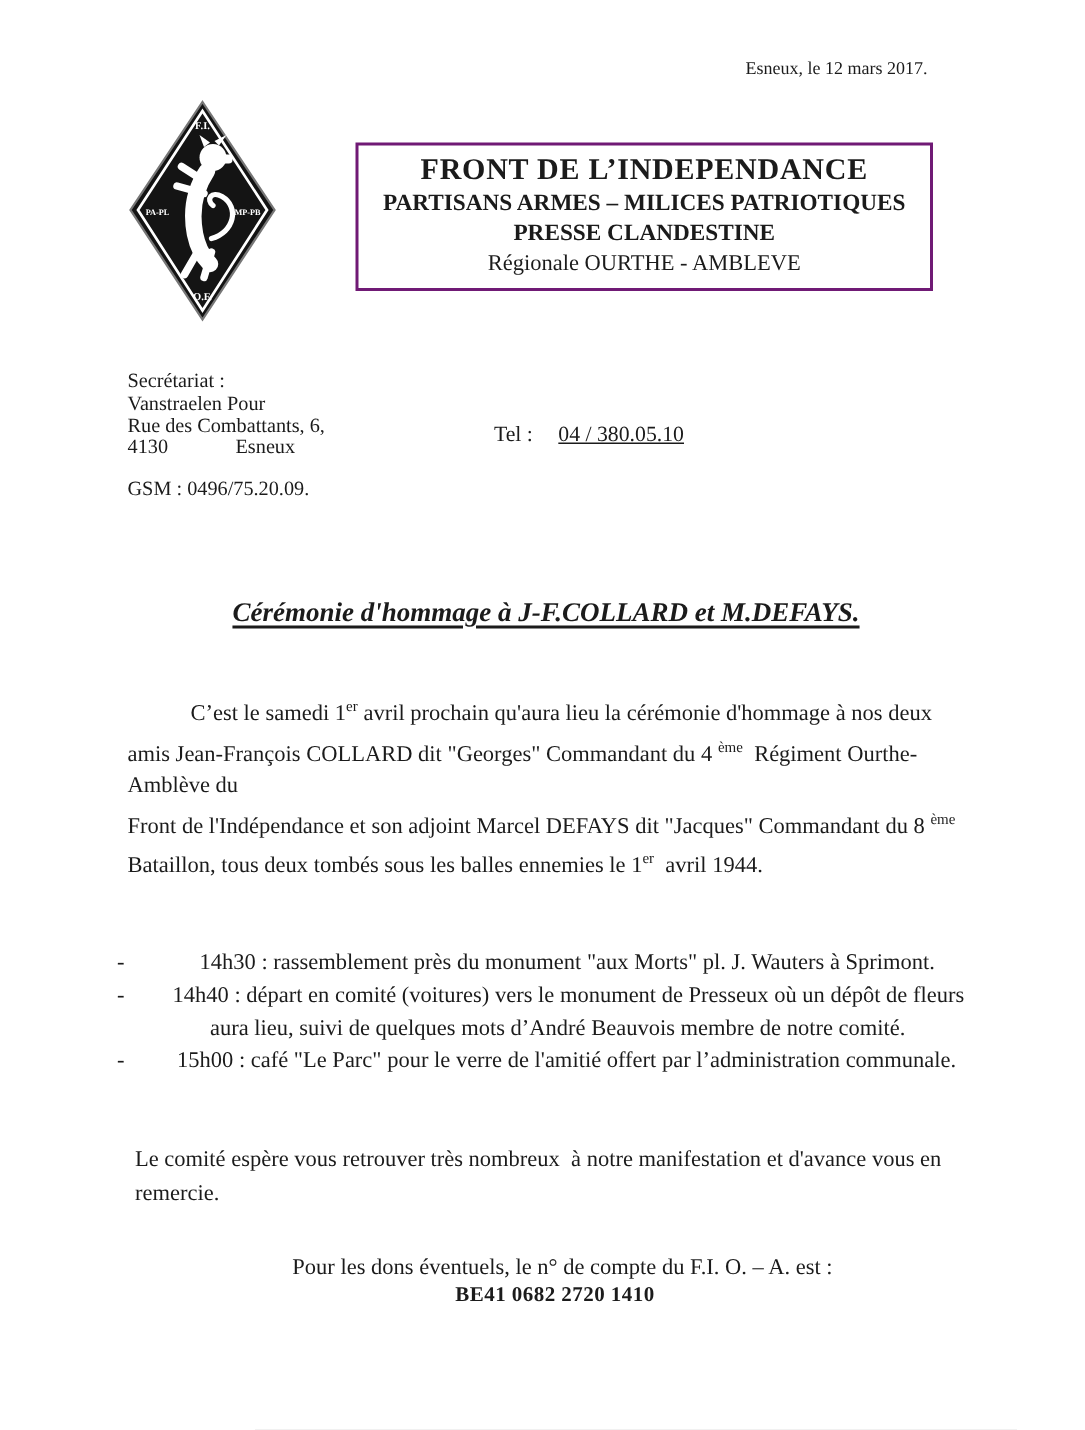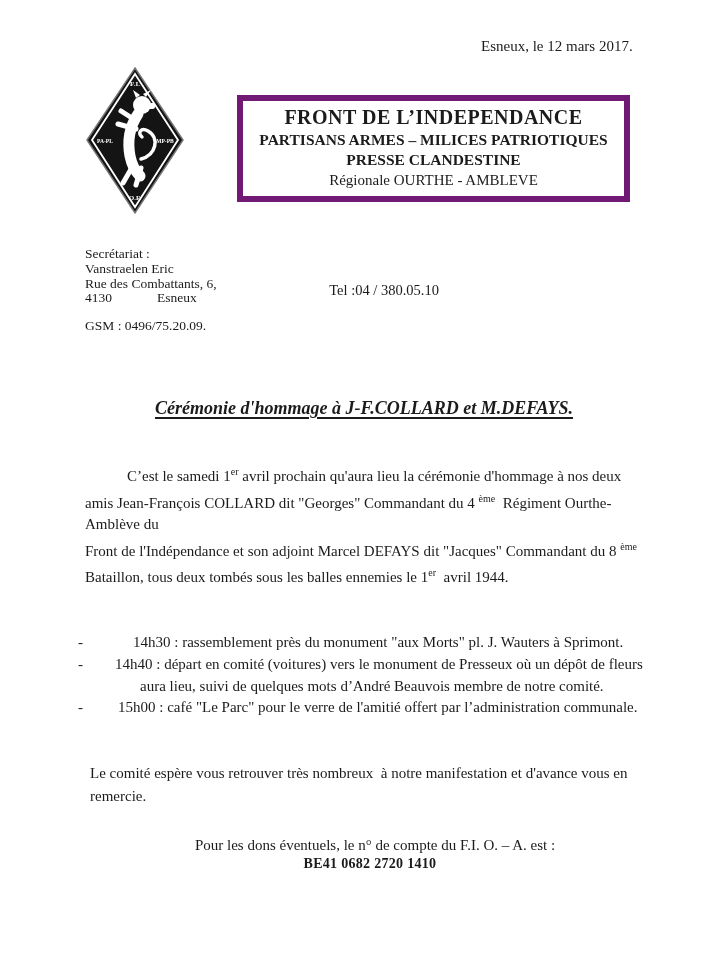--- a/index.html
+++ b/index.html
@@ -8,41 +8,41 @@
     width:723px;height:953px;
     background:#ffffff;
     margin:0 auto;
     font-family:"Liberation Serif", serif;
     color:#1b1b1b;
     overflow:hidden;
   }
   .abs{position:absolute;}
   .pre{white-space:pre;}
 
-  .date-line{top:38px;left:481px;font-size:15px;}
+  .date-line{top:38px;left:497px;font-size:12px;}
 
   .logo-wrap{top:66px;left:84px;width:102px;height:150px;}
 
   .header-box{
     top:95px;left:237px;width:381px;
-    border:6px solid #701a75;
+    border:2px solid #701a75;
     text-align:center;
     padding:4px 0 6px 0;
   }
   .hb-l1{font-size:20px;font-weight:bold;line-height:25px;letter-spacing:.5px;}
   .hb-l2{font-size:15.5px;font-weight:bold;line-height:20px;}
   .hb-l3{font-size:15.5px;font-weight:bold;line-height:20px;}
   .hb-l4{font-size:15px;line-height:20px;}
 
   .secretariat{top:215px;left:85px;font-size:13.5px;line-height:14.8px;margin-top:32px;}
   .sec-postal{display:inline-block;width:72px;}
   .sec-gsm{margin-top:13px;}
 
   .tel-line{top:265px;left:315px;font-size:14.5px;}
-  .tel-number{}
+  .tel-number{margin-left:17px;text-decoration:underline;}
 
   .invitation-title{
     top:330px;left:43px;width:680px;text-align:center;
     font-size:21.5px;font-weight:bold;font-style:italic;
     text-decoration:underline;text-decoration-thickness:2px;text-underline-offset:3px;
   }
   .ceremony-title{
     top:398px;left:6px;width:716px;text-align:center;
     font-size:18px;font-weight:bold;font-style:italic;
     text-decoration:underline;text-decoration-thickness:1.5px;text-underline-offset:3px;
@@ -103,21 +103,21 @@
 
   <div class="abs header-box">
     <div class="hb-l1 pre">FRONT DE L’INDEPENDANCE</div>
     <div class="hb-l2 pre">PARTISANS ARMES – MILICES PATRIOTIQUES</div>
     <div class="hb-l3 pre">PRESSE CLANDESTINE</div>
     <div class="hb-l4 pre">Régionale OURTHE - AMBLEVE</div>
   </div>
 
   <div class="abs secretariat">
     <div class="pre">Secrétariat :</div>
-    <div class="pre">Vanstraelen Eric</div>
+    <div class="pre">Vanstraelen Pour</div>
     <div class="pre">Rue des Combattants, 6,</div>
     <div class="pre"><span class="sec-postal">4130</span><span>Esneux</span></div>
     <div class="sec-gsm pre">GSM : 0496/75.20.09.</div>
   </div>
 
   <div class="abs tel-line pre">
     <span>Tel :</span><span class="tel-number">04 / 380.05.10</span>
   </div>
 
   <div class="abs ceremony-title pre">Cérémonie d'hommage à J-F.COLLARD et M.DEFAYS.</div>

